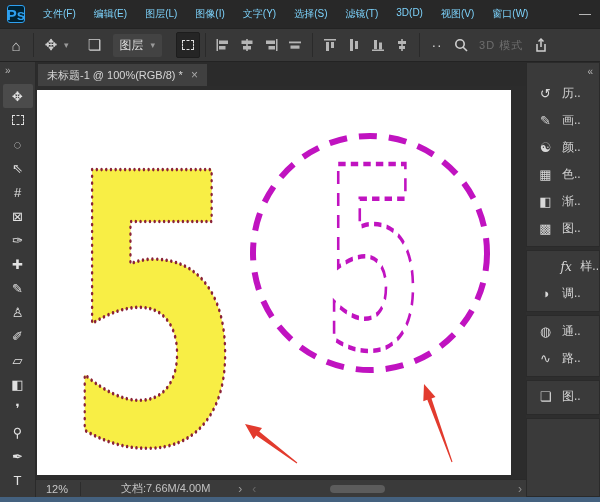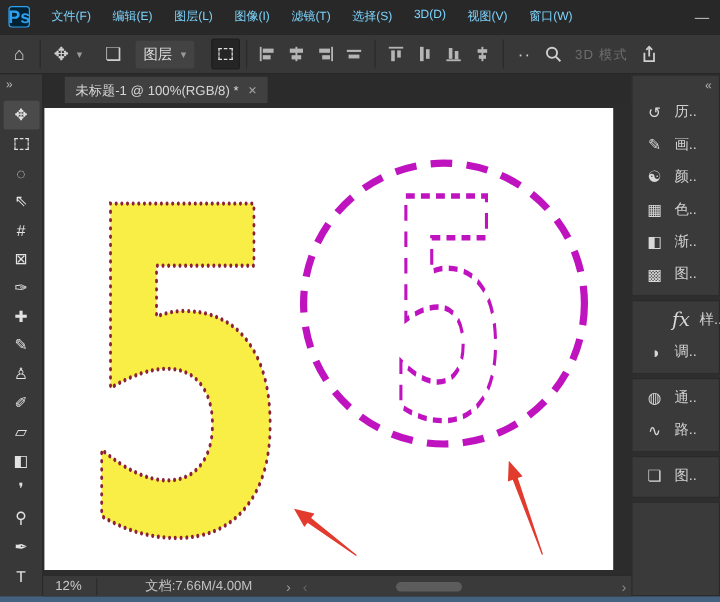--- a/index.html
+++ b/index.html
@@ -36,21 +36,21 @@
   .main { flex:1 1 auto; display:flex; min-height:0; }
   .tools { width:36px; flex:0 0 36px; background:#383838; border-right:1px solid #2a2a2a;
     display:flex; flex-direction:column; align-items:center; overflow:hidden; }
   .tools-header { width:100%; height:22px; color:#b5b5b5; font-size:10px; padding:3px 0 0 5px; }
   .tool { width:30px; height:24px; flex:0 0 24px; display:flex; align-items:center; justify-content:center;
     color:#e2e2e2; font-size:13px; border-radius:2px; }
   .tool.active { background:#4b4b4b; }
   .center { flex:1 1 auto; display:flex; flex-direction:column; min-width:0; background:#2c2c2c; }
   .tabbar { height:24px; flex:0 0 24px; background:#2b2b2b; display:flex; align-items:flex-end; }
   .tab { height:22px; background:#404040; color:#d6d6d6; font-size:11px; display:flex;
-    align-items:center; gap:8px; padding:0 9px; margin-left:18px; }
+    align-items:center; gap:8px; padding:0 9px; margin-left:2px; }
   .tab-close { color:#a8a8a8; font-size:12px; }
   .canvas-wrap { flex:1 1 auto; position:relative; background:#2c2c2c; min-height:0; }
   .doc { position:absolute; left:1px; top:4px; width:474px; height:385px; background:#ffffff; }
   .statusbar { height:18px; flex:0 0 18px; background:#3a3a3a; border-top:1px solid #2a2a2a;
     display:flex; align-items:center; font-size:11px; color:#c8c8c8; position:relative; }
   .zoom-field { padding:0 12px 0 10px; }
   .status-sep { width:1px; height:14px; background:#2c2c2c; margin-right:40px; }
   .doc-info { color:#c2c2c2; }
   .status-chev { color:#9a9a9a; margin-left:28px; font-size:12px; }
   .status-chev.faint { color:#666; margin-left:10px; }
@@ -59,39 +59,40 @@
   .status-chev-end { position:absolute; right:4px; color:#8a8a8a; font-size:12px; }
   
   .rpanel { width:74px; flex:0 0 74px; background:#2e2e2e; display:flex; flex-direction:column;
     gap:3px; overflow:hidden; }
   .rgroup { background:#3a3a3a; border:1px solid #2a2a2a; padding:2px 0 4px 0; }
   .rpanel-header { height:15px; display:flex; justify-content:flex-end; padding:1px 6px 0 0;
     color:#b5b5b5; font-size:10px; }
   .prow { height:27px; display:flex; align-items:center; gap:8px; padding-left:10px;
     color:#d2d2d2; }
   .picon { width:17px; text-align:center; font-size:13px; color:#d8d8d8; }
-  .picon.fx { font-style:italic; font-family:"DejaVu Serif", serif; font-size:16px;margin-left:23px; }
+  .picon.fx { font-style:italic; font-family:"DejaVu Serif", serif; font-size:12px;margin-left:23px; }
   .plabel { font-size:12px; white-space:nowrap; }
   .rgroup.filler { flex:1 1 auto; }
   
   .bottomstrip { height:5px; flex:0 0 5px; background:#44617f; }
   svg text { font-family:"DejaVu Sans","Liberation Sans",sans-serif; }
 </style>
 </head>
 <body>
 
 <div class="titlebar">
   <div class="ps-logo">Ps</div>
   <div class="menu">
     <span class="menu-item">文件(F)</span>
     <span class="menu-item">编辑(E)</span>
     <span class="menu-item">图层(L)</span>
     <span class="menu-item">图像(I)</span>
+    <span class="menu-item">文字(Y)</span>
+    <span class="menu-item">选择(S)</span>
     <span class="menu-item">滤镜(T)</span>
-    <span class="menu-item">选择(S)</span>
     <span class="menu-item">3D(D)</span>
     <span class="menu-item">视图(V)</span>
     <span class="menu-item">窗口(W)</span>
   </div>
   <div class="win-controls">
     <span class="win-btn">—</span>
 
   </div>
 </div>
 

